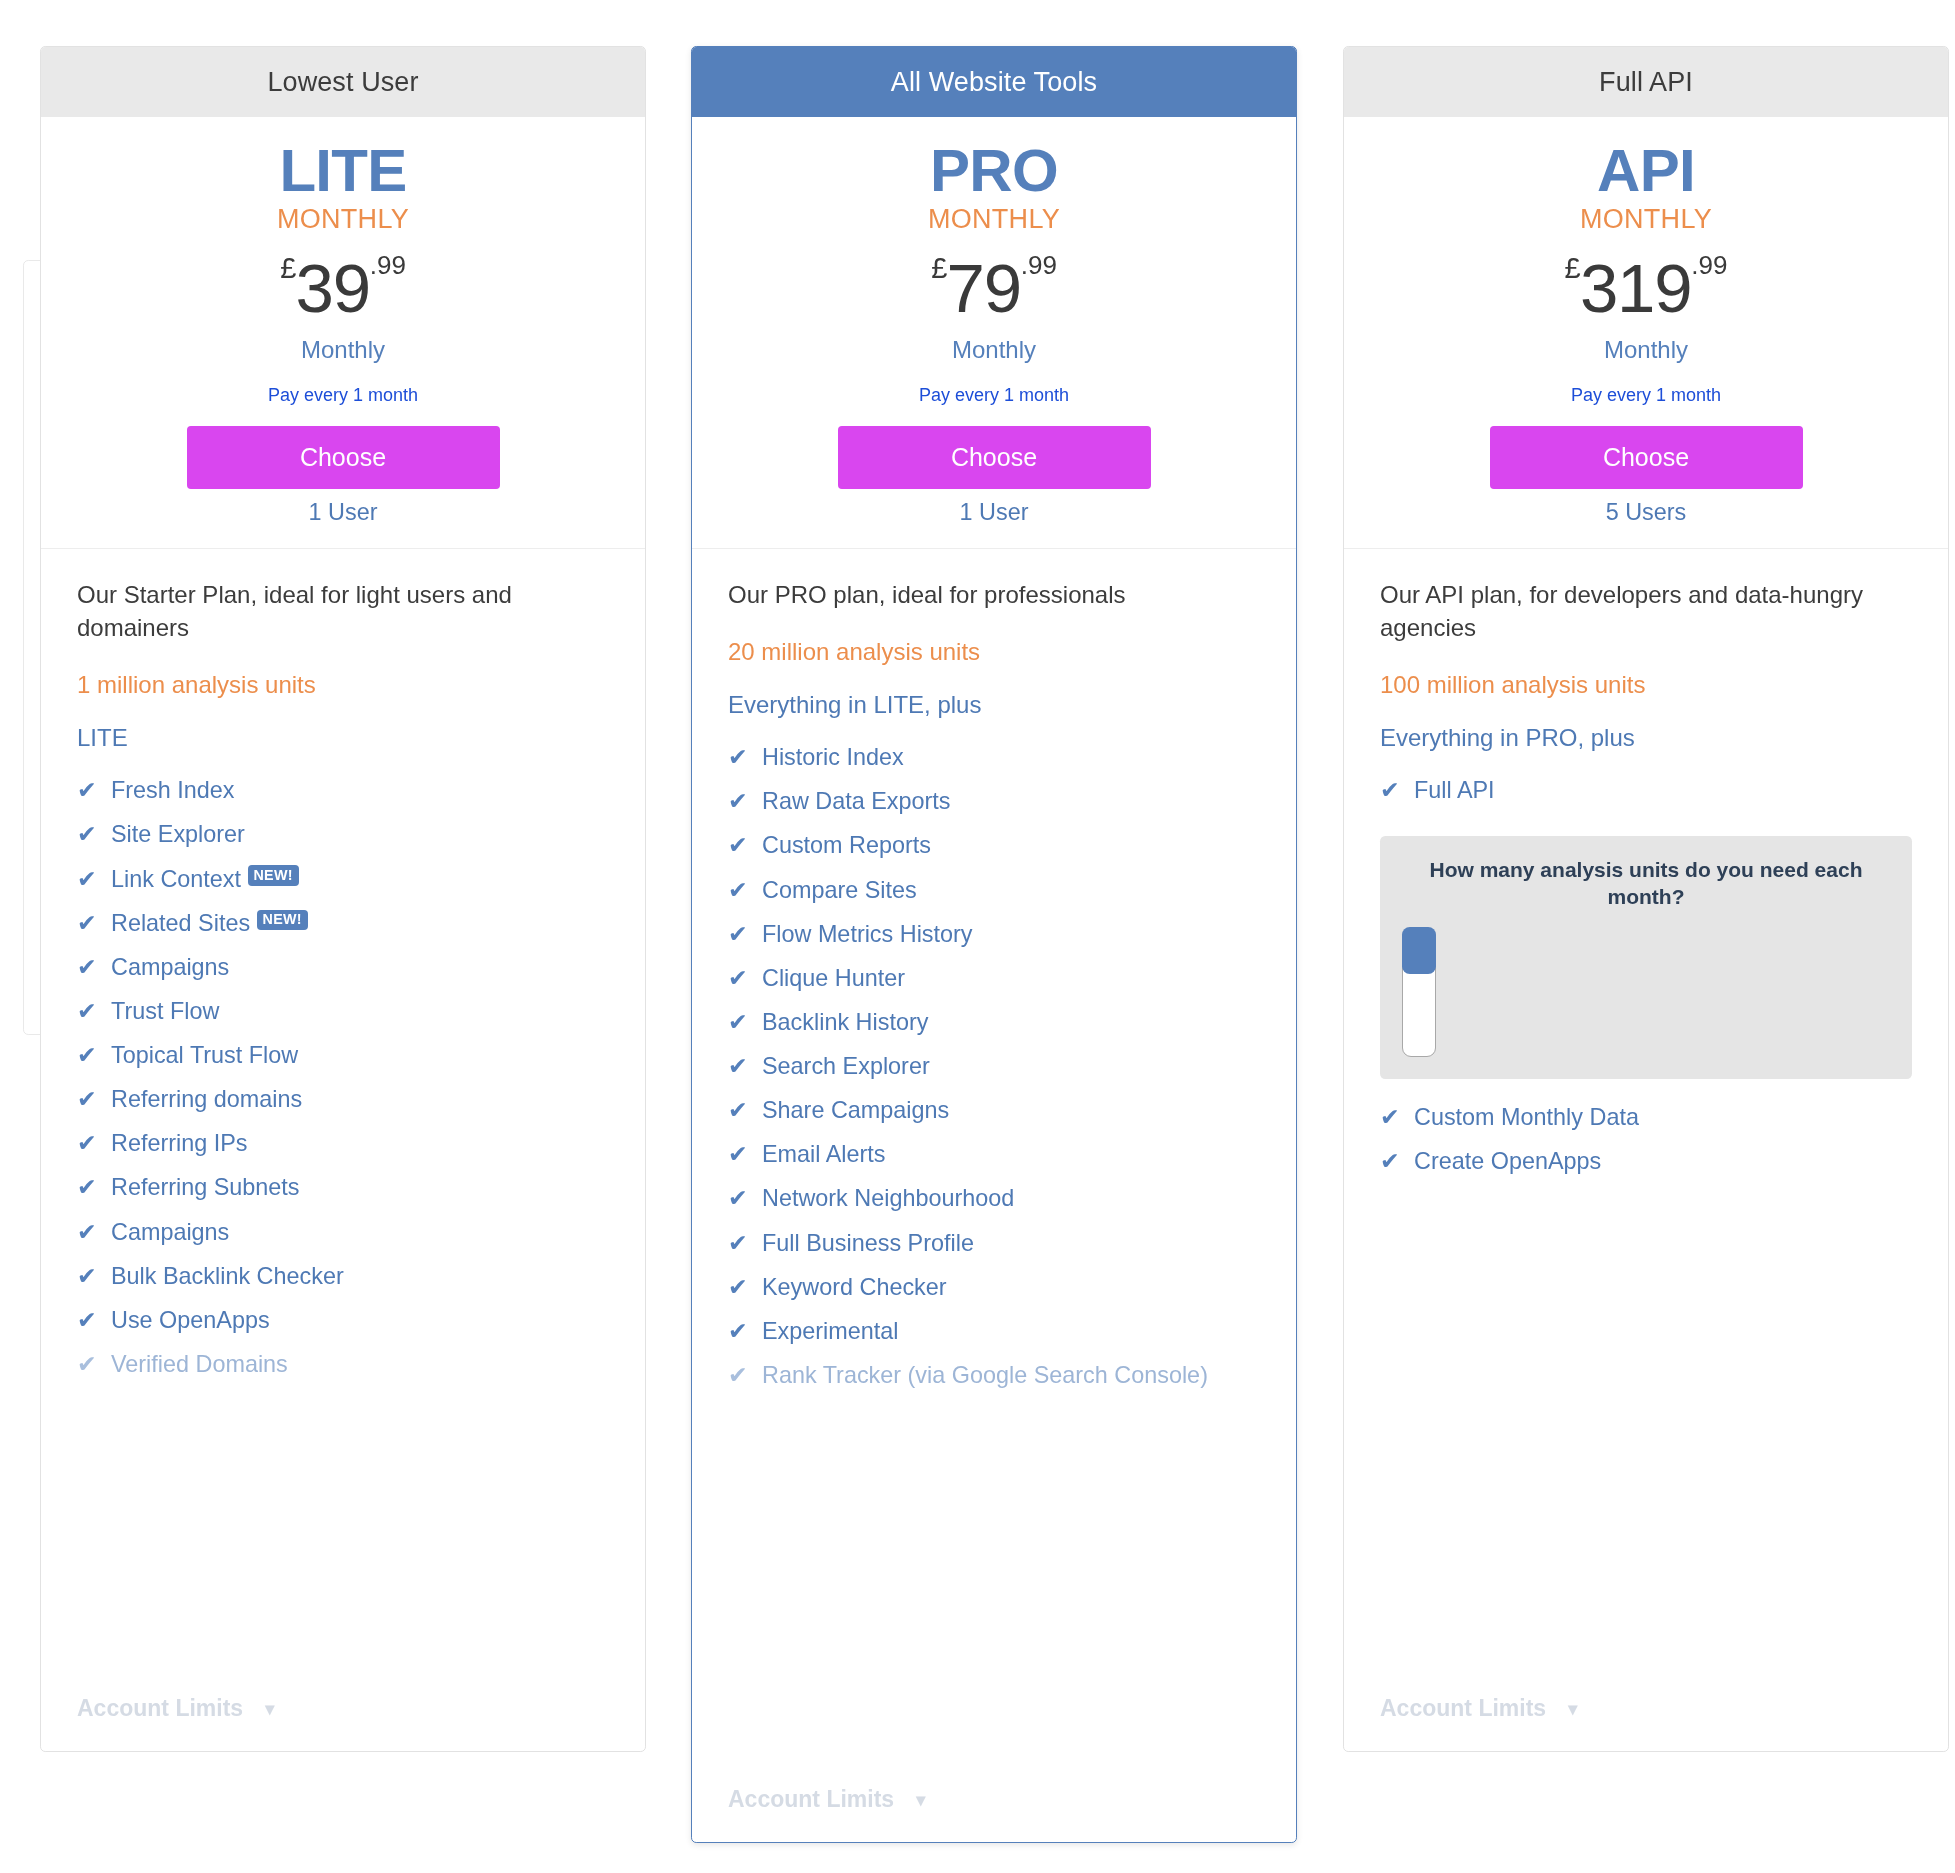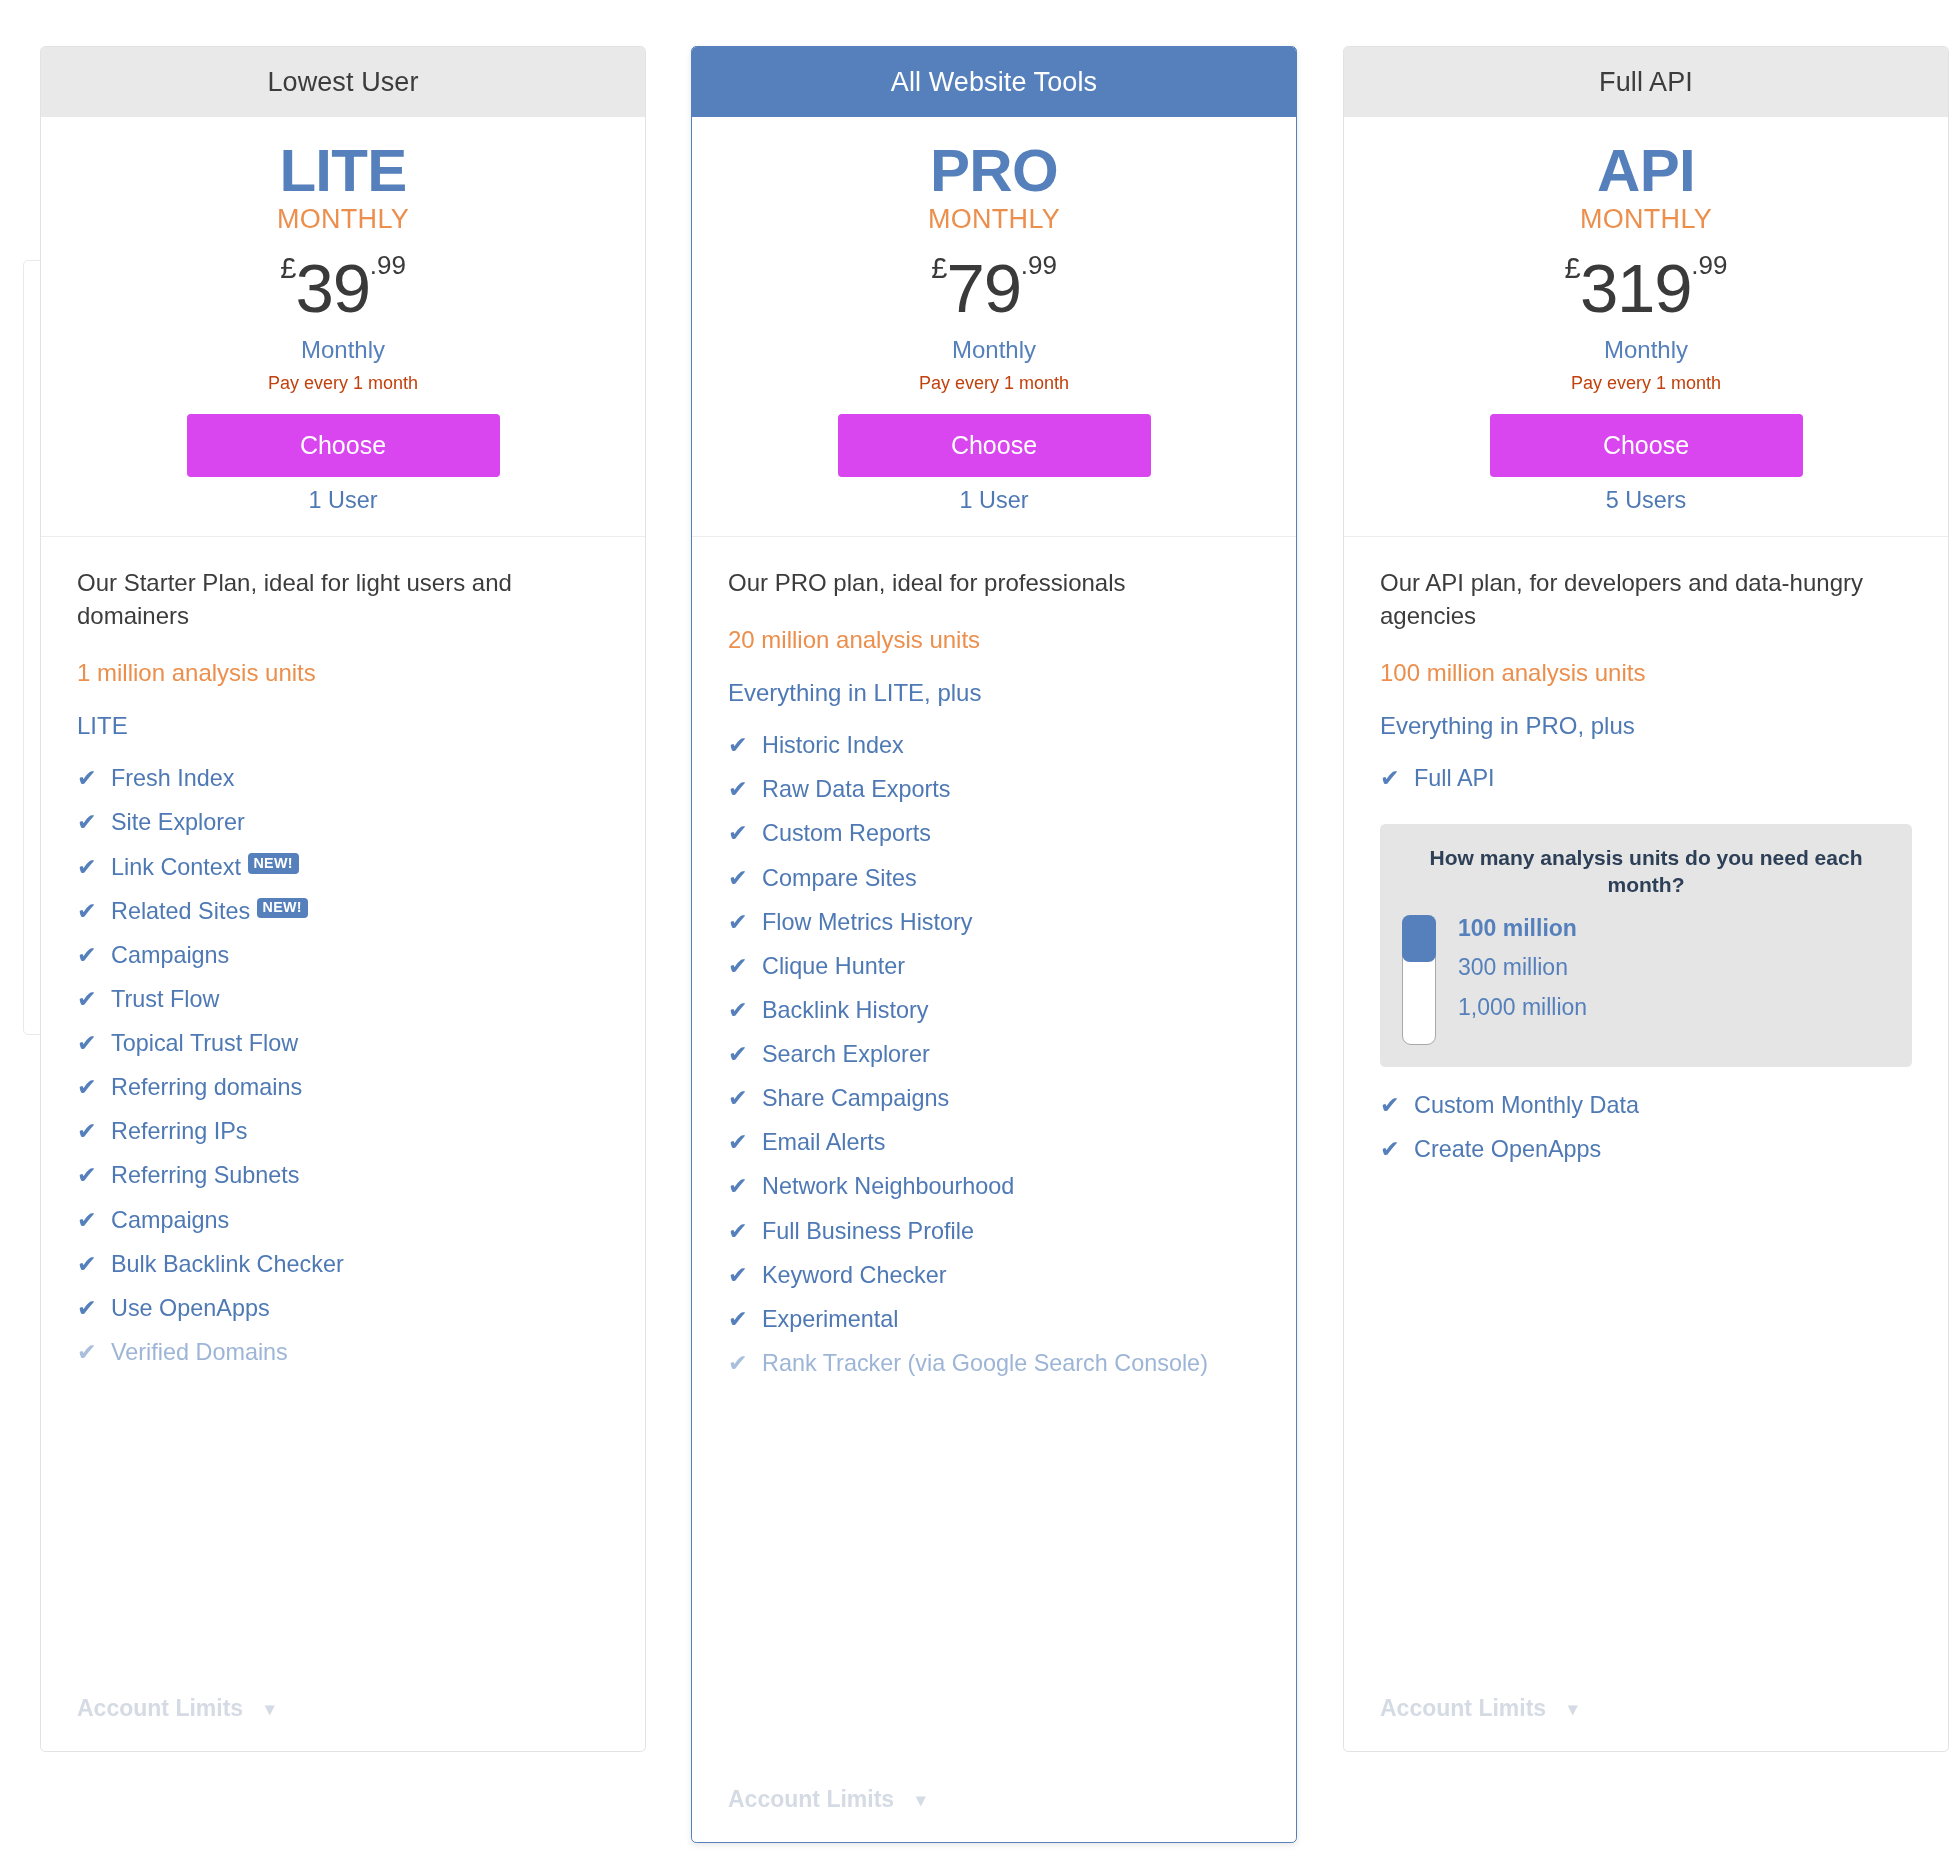--- a/index.html
+++ b/index.html
@@ -119,23 +119,23 @@
     font-size: 26px;
     vertical-align: 38px;
   }
 
   .price-cycle {
     margin-top: 13px;
     font-size: 24px;
     color: #5580bb;
   }
   .price-note {
-    margin-top: 9px;
+    margin-top: 21px;
     font-size: 18px;
-    color: #c2410c;
+    color: #1d4ed8;
   }
 
   .choose-btn {
     display: block;
     margin: 19.5px auto 0;
     width: 313px;
     height: 63px;
     line-height: 63px;
     background: #d946ef;
     color: #ffffff;
@@ -508,25 +508,20 @@
             <span class="feature-text">Full API</span>
           </li>
         </ul>
 
       <div class="units-widget">
         <div class="units-question">How many analysis units do you need each month?</div>
         <div class="units-picker">
           <div class="slider-track">
             <div class="slider-thumb"></div>
           </div>
-          <div class="units-options">
-              <div class="units-option selected">100 million</div>
-              <div class="units-option">300 million</div>
-              <div class="units-option">1,000 million</div>
-            </div>
         </div>
       </div>
 
       <ul class="feature-list">
           <li class="feature-item">
             <span class="tick-icon">✔</span>
             <span class="feature-text">Custom Monthly Data</span>
           </li>
           <li class="feature-item">
             <span class="tick-icon">✔</span>

